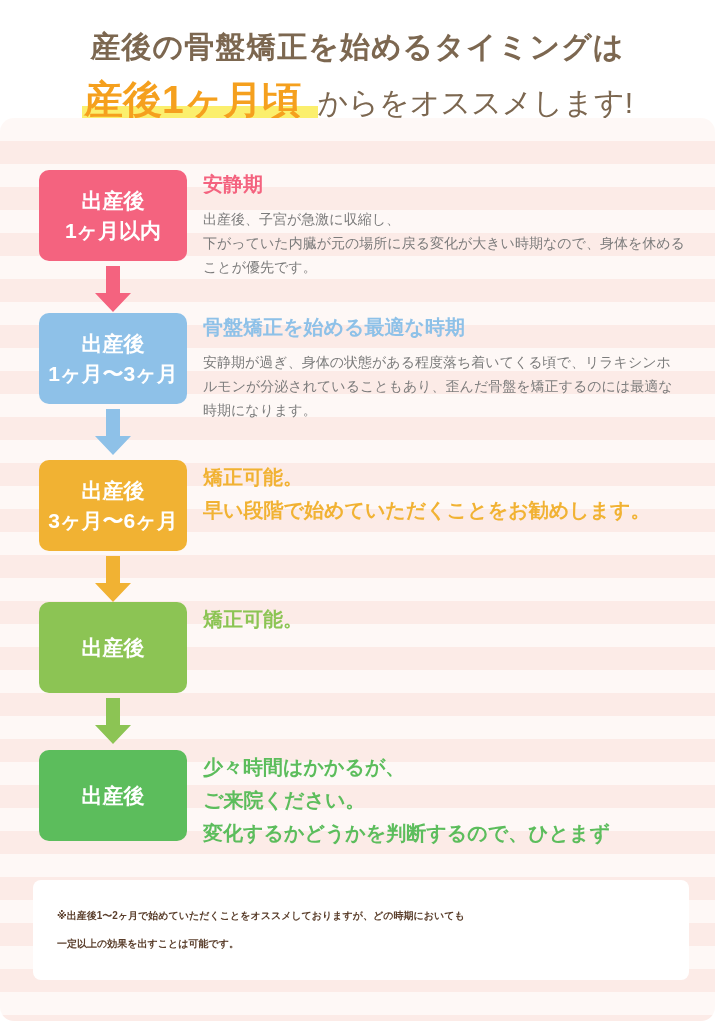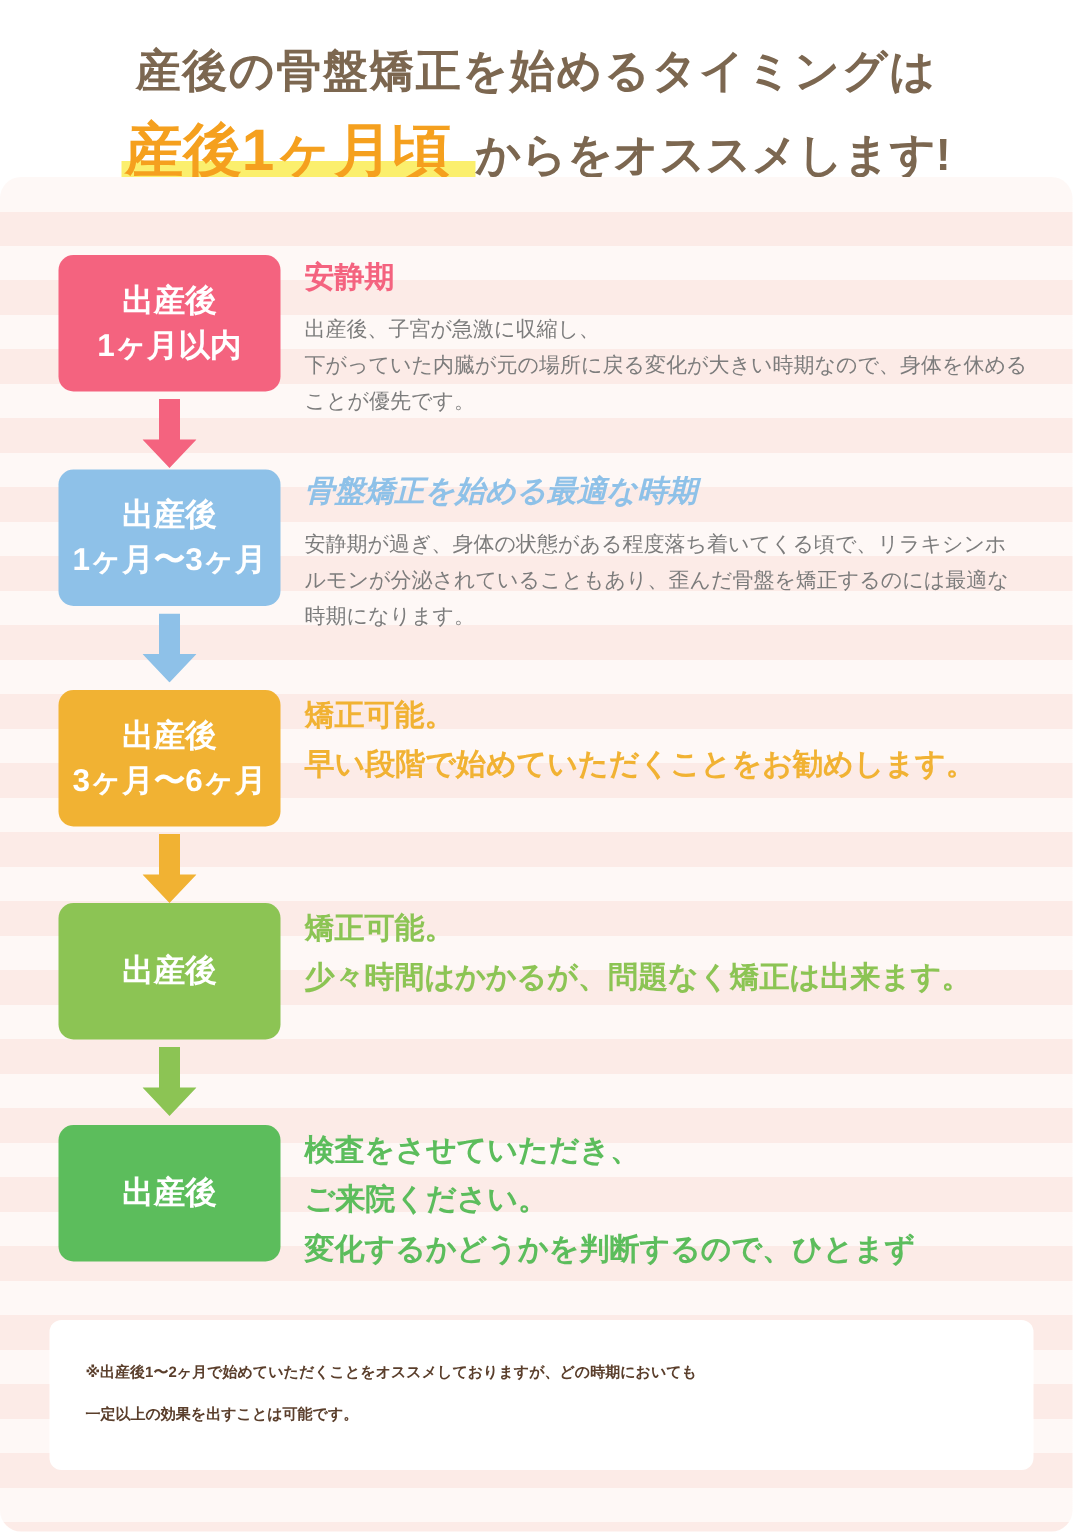--- a/index.html
+++ b/index.html
@@ -13,21 +13,21 @@
   .title-line1 {
     margin-top:7px; font-size:30px; font-weight:bold; letter-spacing:1px;
     color:var(--title-text);
   }
   .title-line2 { margin-top:5px; white-space:nowrap; }
   .title-highlight {
     font-size:39px; font-weight:bold; color:var(--title-accent);
     background:linear-gradient(to bottom, transparent 58%, var(--highlight) 58%);
     padding:0 16px 6px 2px;
   }
-  .title-rest { font-size:30px; font-weight:bold; color:var(--title-text); }
+  .title-rest { font-size:30px; font-weight:normal; color:var(--title-text); }
 
   
   .panel {
     position:absolute; top:118px; left:0; width:715px; height:903px;
     border-radius:14px;
     background:repeating-linear-gradient(to bottom,
       var(--stripe-light) 0px, var(--stripe-light) 23px,
       var(--stripe-dark) 23px, var(--stripe-dark) 46px);
   }
 
@@ -93,21 +93,21 @@
 
   <div class="row row-2">
     <div class="step-box" style="background: rgb(142, 193, 232);">
       <div class="lbl1">出産後</div>
       <div class="lbl2">1ヶ月〜3ヶ月</div>
     </div>
     <svg class="arrow" viewBox="0 0 36 46">
       <polygon points="11,0 25,0 25,27 36,27 18,46 0,27 11,27" fill="#8ec1e8"></polygon>
     </svg>
     <div class="content">
-      <div class="step-heading" style="color: rgb(142, 193, 232); font-style: italic;">骨盤矯正を始める最適な時期</div>
+      <div class="step-heading" style="color: rgb(142, 193, 232);">骨盤矯正を始める最適な時期</div>
     <div class="body-plain">安静期が過ぎ、身体の状態がある程度落ち着いてくる頃で、リラキシンホルモンが分泌されていることもあり、歪んだ骨盤を矯正するのには最適な時期になります。</div>
       </div>
   </div>
 
   <div class="row row-3">
     <div class="step-box" style="background: rgb(241, 178, 51);">
       <div class="lbl1">出産後</div>
       <div class="lbl2">3ヶ月〜6ヶ月</div>
     </div>
     <svg class="arrow" viewBox="0 0 36 46">
@@ -123,29 +123,28 @@
   <div class="row row-4">
     <div class="step-box" style="background: rgb(140, 196, 84);">
       <div class="lbl1">出産後</div>
     </div>
     <svg class="arrow" viewBox="0 0 36 46">
       <polygon points="11,0 25,0 25,27 36,27 18,46 0,27 11,27" fill="#8cc454"></polygon>
     </svg>
     <div class="content">
 
     <div class="body-colored" style="color: rgb(140, 196, 84);">矯正可能。</div>
-        <div class="body-colored" style="color: rgb(140, 196, 84);">少々時間はかかるが、問題なく矯正は出来ます。</div>
       </div>
   </div>
 
   <div class="row row-5">
     <div class="step-box" style="background: rgb(92, 189, 92);">
       <div class="lbl1">出産後</div>
     </div>
 
     <div class="content">
 
-    <div class="body-colored" style="color: rgb(92, 189, 92);">検査をさせていただき、</div>
+    <div class="body-colored" style="color: rgb(92, 189, 92);">少々時間はかかるが、</div>
         <div class="body-colored" style="color: rgb(92, 189, 92);">ご来院ください。</div>
         <div class="body-colored" style="color: rgb(92, 189, 92);">変化するかどうかを判断するので、ひとまず</div>
       </div>
   </div>
 </div>
 
 </body></html>

